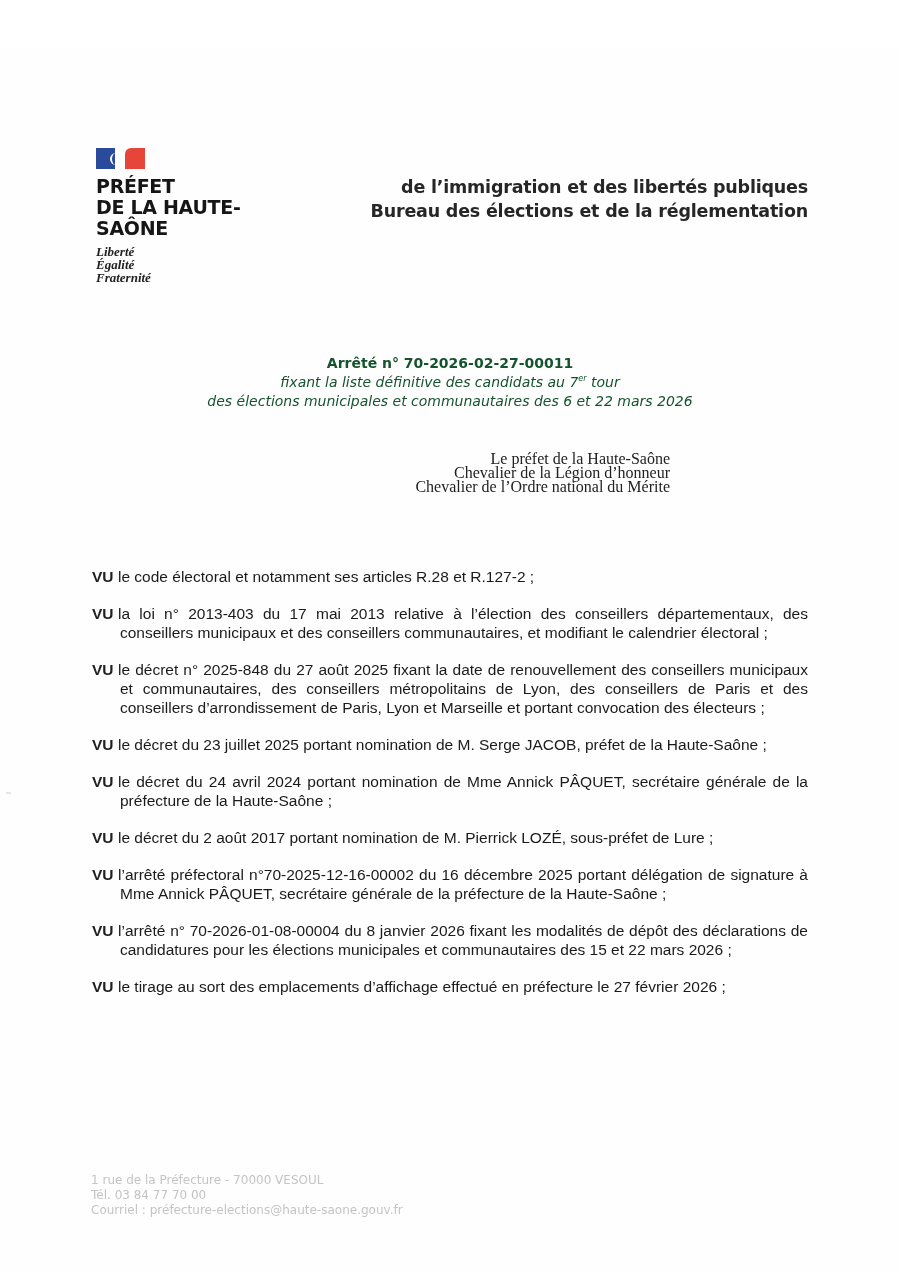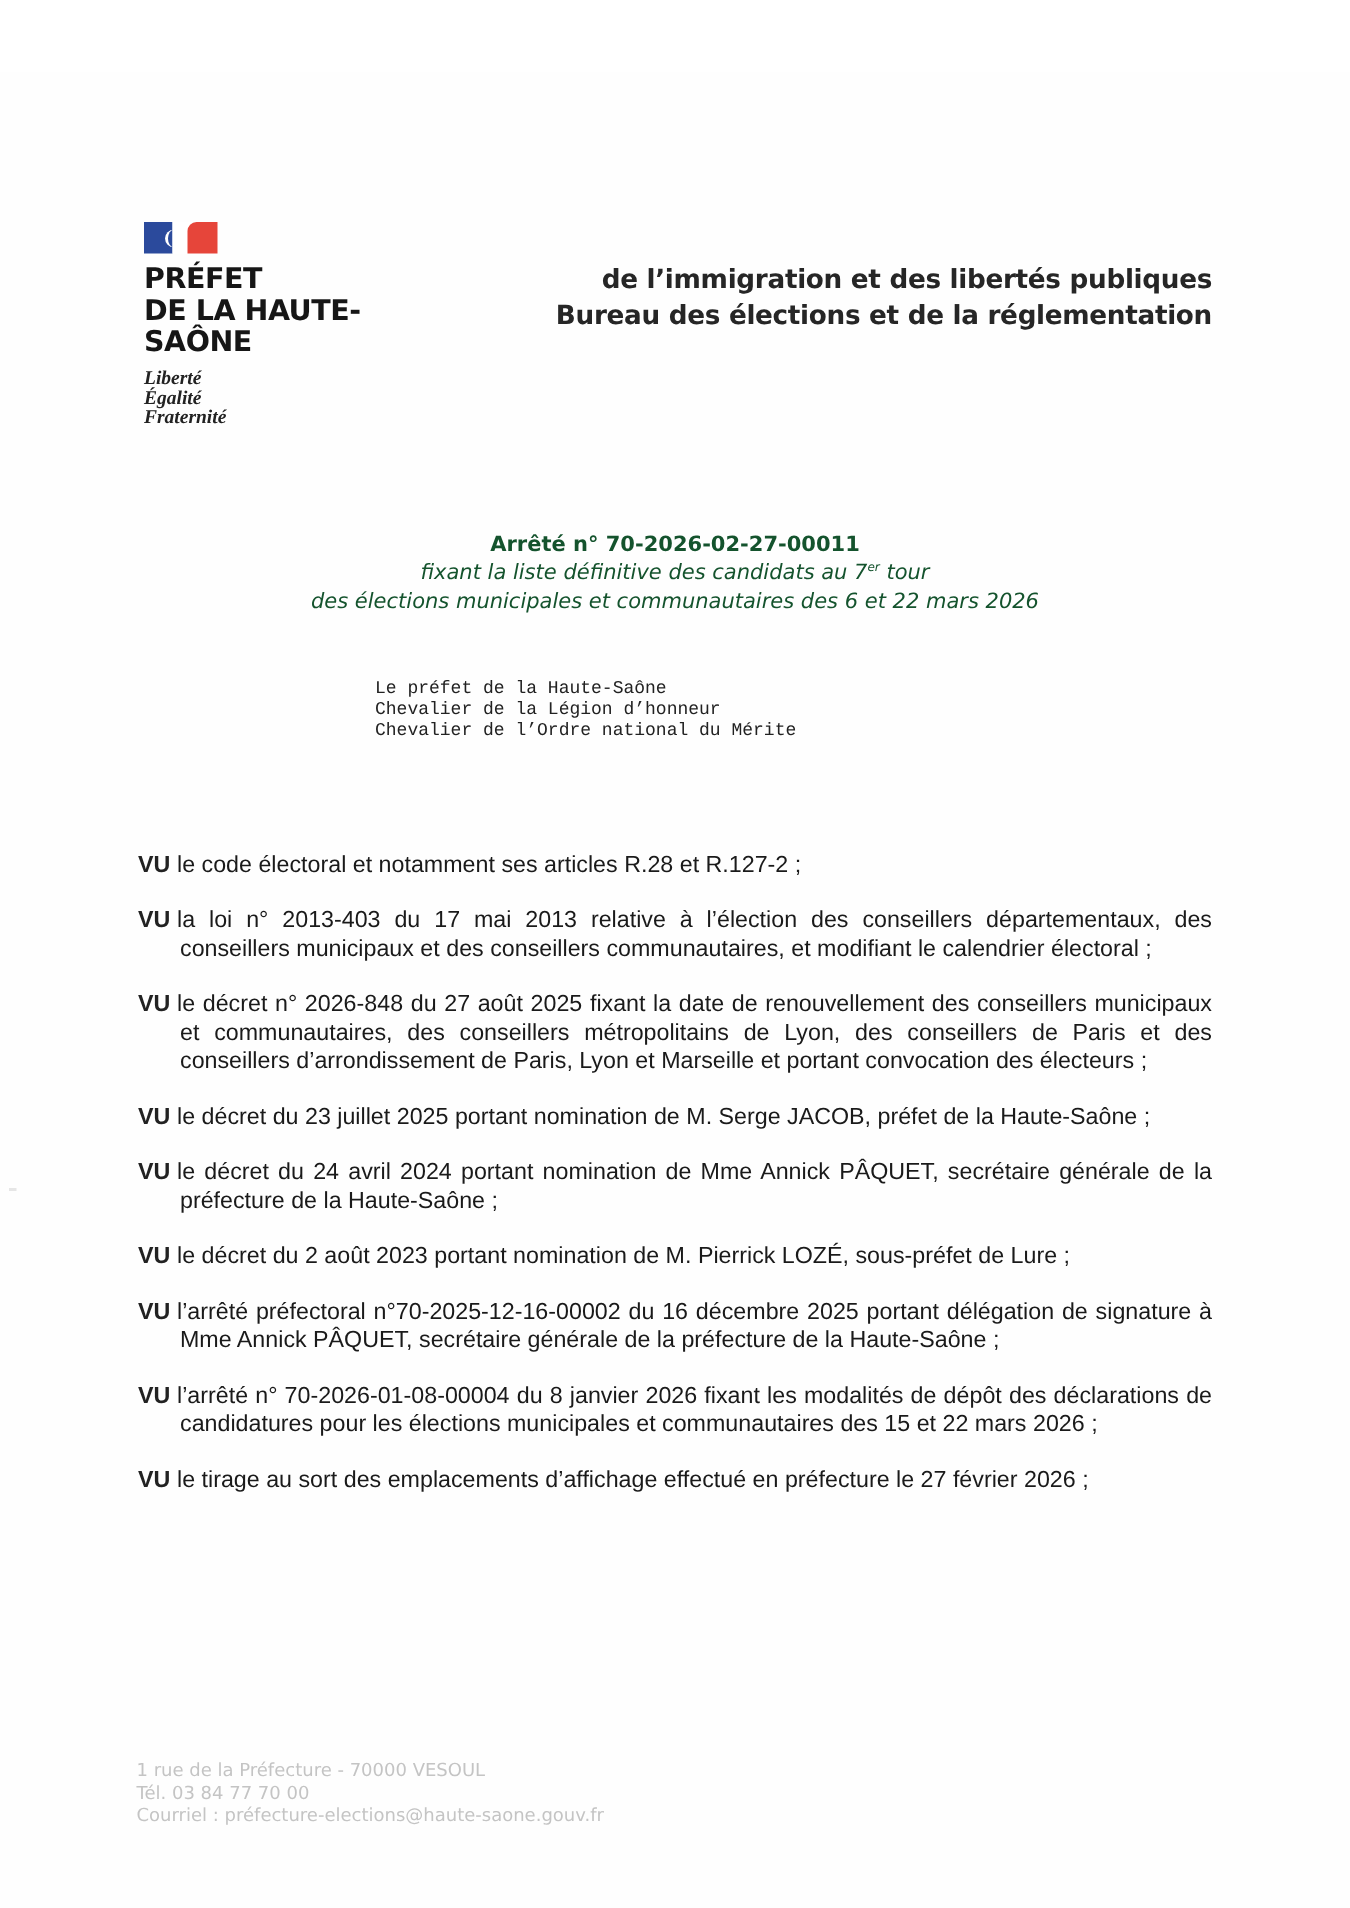--- a/index.html
+++ b/index.html
@@ -114,23 +114,23 @@
       font-size: 8px;
       line-height: 0;
     }
 
     
     .prefect {
       position: absolute;
       left: 250px;
       width: 420px;
       top: 404px;
-      text-align: left;
-      font-family: Liberation Mono, monospace;
-      font-size: 12px;
+      text-align: right;
+      font-family: Liberation Serif, serif;
+      font-size: 16px;
       line-height: 14px;
       color: #222;
     }
 
     
     .clauses {
       position: absolute;
       left: 92px;
       width: 716px;
       top: 519px;
@@ -209,24 +209,24 @@
 
   <div class="prefect">
     <div>Le préfet de la Haute-Saône</div>
     <div>Chevalier de la Légion d’honneur</div>
     <div>Chevalier de l’Ordre national du Mérite</div>
   </div>
 
   <div class="clauses">
     <p class="clause"><span class="vu">VU</span><span>le code électoral et notamment ses articles R.28 et R.127-2 ;</span></p>
     <p class="clause"><span class="vu">VU</span><span>la loi n° 2013-403 du 17 mai 2013 relative à l’élection des conseillers départementaux, des conseillers municipaux et des conseillers communautaires, et modifiant le calendrier électoral ;</span></p>
-    <p class="clause"><span class="vu">VU</span><span>le décret n° 2026-848 du 27 août 2025 fixant la date de renouvellement des conseillers municipaux et communautaires, des conseillers métropolitains de Lyon, des conseillers de Paris et des conseillers d’arrondissement de Paris, Lyon et Marseille et portant convocation des électeurs ;</span></p>
+    <p class="clause"><span class="vu">VU</span><span>le décret n° 2025-848 du 27 août 2025 fixant la date de renouvellement des conseillers municipaux et communautaires, des conseillers métropolitains de Lyon, des conseillers de Paris et des conseillers d’arrondissement de Paris, Lyon et Marseille et portant convocation des électeurs ;</span></p>
     <p class="clause"><span class="vu">VU</span><span>le décret du 23 juillet 2025 portant nomination de M. Serge JACOB, préfet de la Haute-Saône ;</span></p>
     <p class="clause"><span class="vu">VU</span><span>le décret du 24 avril 2024 portant nomination de Mme Annick PÂQUET, secrétaire générale de la préfecture de la Haute-Saône ;</span></p>
-    <p class="clause"><span class="vu">VU</span><span>le décret du 2 août 2023 portant nomination de M. Pierrick LOZÉ, sous-préfet de Lure ;</span></p>
+    <p class="clause"><span class="vu">VU</span><span>le décret du 2 août 2017 portant nomination de M. Pierrick LOZÉ, sous-préfet de Lure ;</span></p>
     <p class="clause"><span class="vu">VU</span><span>l’arrêté préfectoral n°70-2025-12-16-00002 du 16 décembre 2025 portant délégation de signature à Mme Annick PÂQUET, secrétaire générale de la préfecture de la Haute-Saône ;</span></p>
     <p class="clause"><span class="vu">VU</span><span>l’arrêté n° 70-2026-01-08-00004 du 8 janvier 2026 fixant les modalités de dépôt des déclarations de candidatures pour les élections municipales et communautaires des 15 et 22 mars 2026 ;</span></p>
     <p class="clause"><span class="vu">VU</span><span>le tirage au sort des emplacements d’affichage effectué en préfecture le 27 février 2026 ;</span></p>
   </div>
 
   <div class="footer">
     <div>1 rue de la Préfecture - 70000 VESOUL</div>
     <div>Tél. 03 84 77 70 00</div>
     <div>Courriel : préfecture-elections@haute-saone.gouv.fr</div>
   </div>

